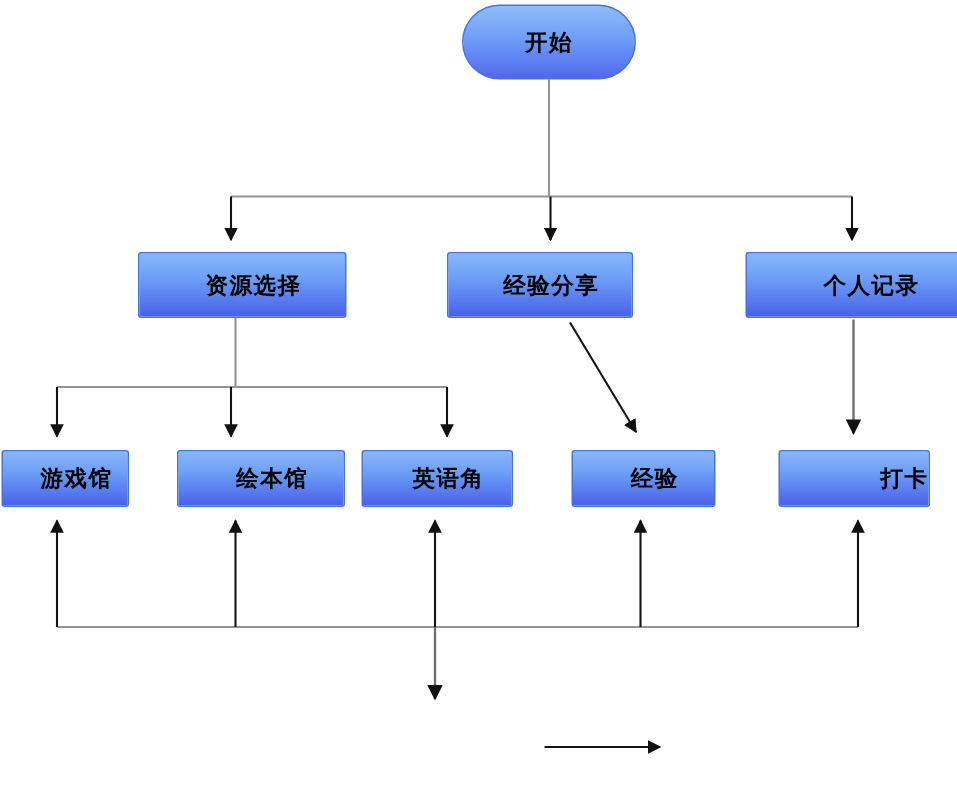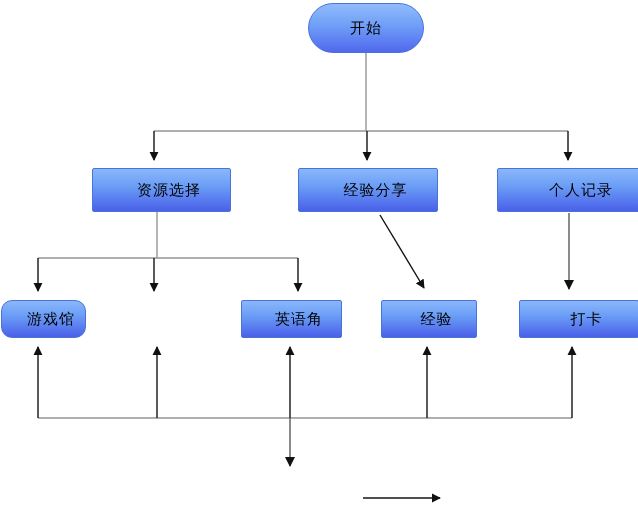--- a/index.html
+++ b/index.html
@@ -7,20 +7,21 @@
     padding: 0;
     background: #ffffff;
     font-family: "Liberation Sans", "DejaVu Sans", sans-serif;
   }
   .stage {
     position: relative;
     width: 638px;
     height: 528px;
     background: #ffffff;
     overflow: hidden;
+    font-weight: bold;
   }
   .connector-layer {
     position: absolute;
     left: 0; top: 0;
     width: 638px;
     height: 528px;
     z-index: 0;
   }
   .edge-gray {
     stroke: #949494;
@@ -103,40 +104,43 @@
   </svg>
 
   <div class="node terminal" style="left:308px; top:3px;  width:116px; height:50px;">
     <span class="node-label">开始</span>
   </div>
 
   <div class="node process" style="left:92px; top:168px; width:139px; height:44px;">
     <span class="node-label">资源选择</span>
   </div>
 
-  <div class="node process" style="left:298px; top:168px; width:140px; height:44px;">
+  <div class="node process" style="left:298px; top:168px; width:124px; height:44px;">
     <span class="node-label">经验分享</span>
   </div>
 
   <div class="node process" style="left:497px; top:168px; width:153px; height:44px;">
     <span class="node-label">个人记录</span>
   </div>
 
-  <div class="node process" style="left:1px; top:300px; width:85px; height:38px;border-radius:11px;">
+  <div class="node process" style="left:1px; top:300px; width:85px; height:38px;">
     <span class="node-label">游戏馆</span>
   </div>
 
+  <div class="node process" style="left:118px; top:300px; width:112px; height:38px;">
+    <span class="node-label">绘本馆</span>
+  </div>
 
   <div class="node process" style="left:241px; top:300px; width:101px; height:38px;">
     <span class="node-label">英语角</span>
   </div>
 
   <div class="node process" style="left:381px; top:300px; width:96px; height:38px;">
     <span class="node-label">经验</span>
   </div>
 
-  <div class="node process" style="left:519px; top:300px; width:120px; height:38px;">
+  <div class="node process" style="left:519px; top:300px; width:101px; height:38px;justify-content:flex-end;">
     <span class="node-label">打卡</span>
   </div>
 
 
 
 </div>
 
 </body></html>

